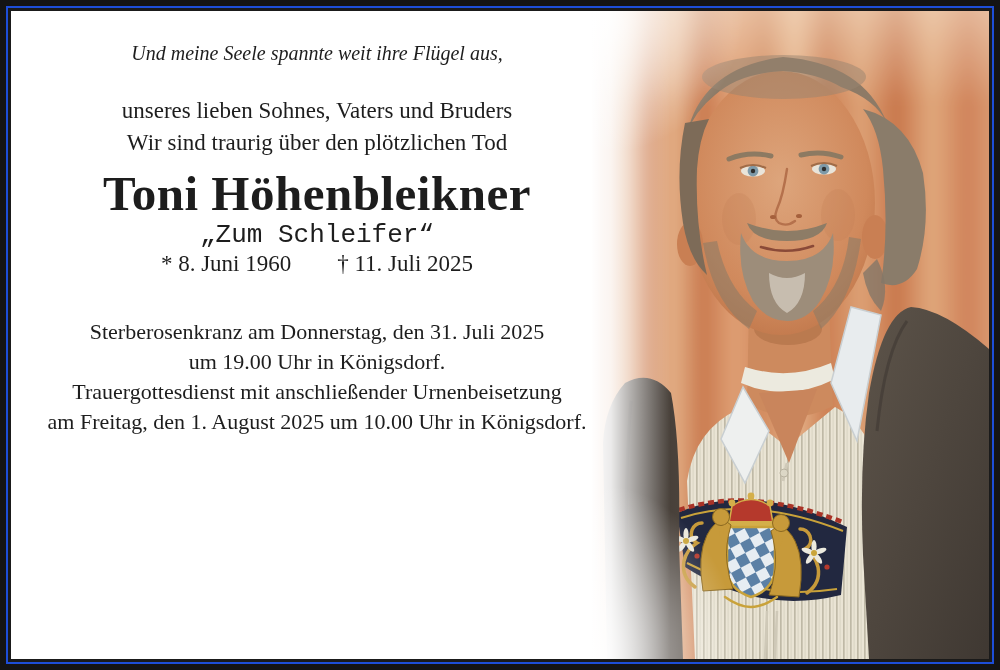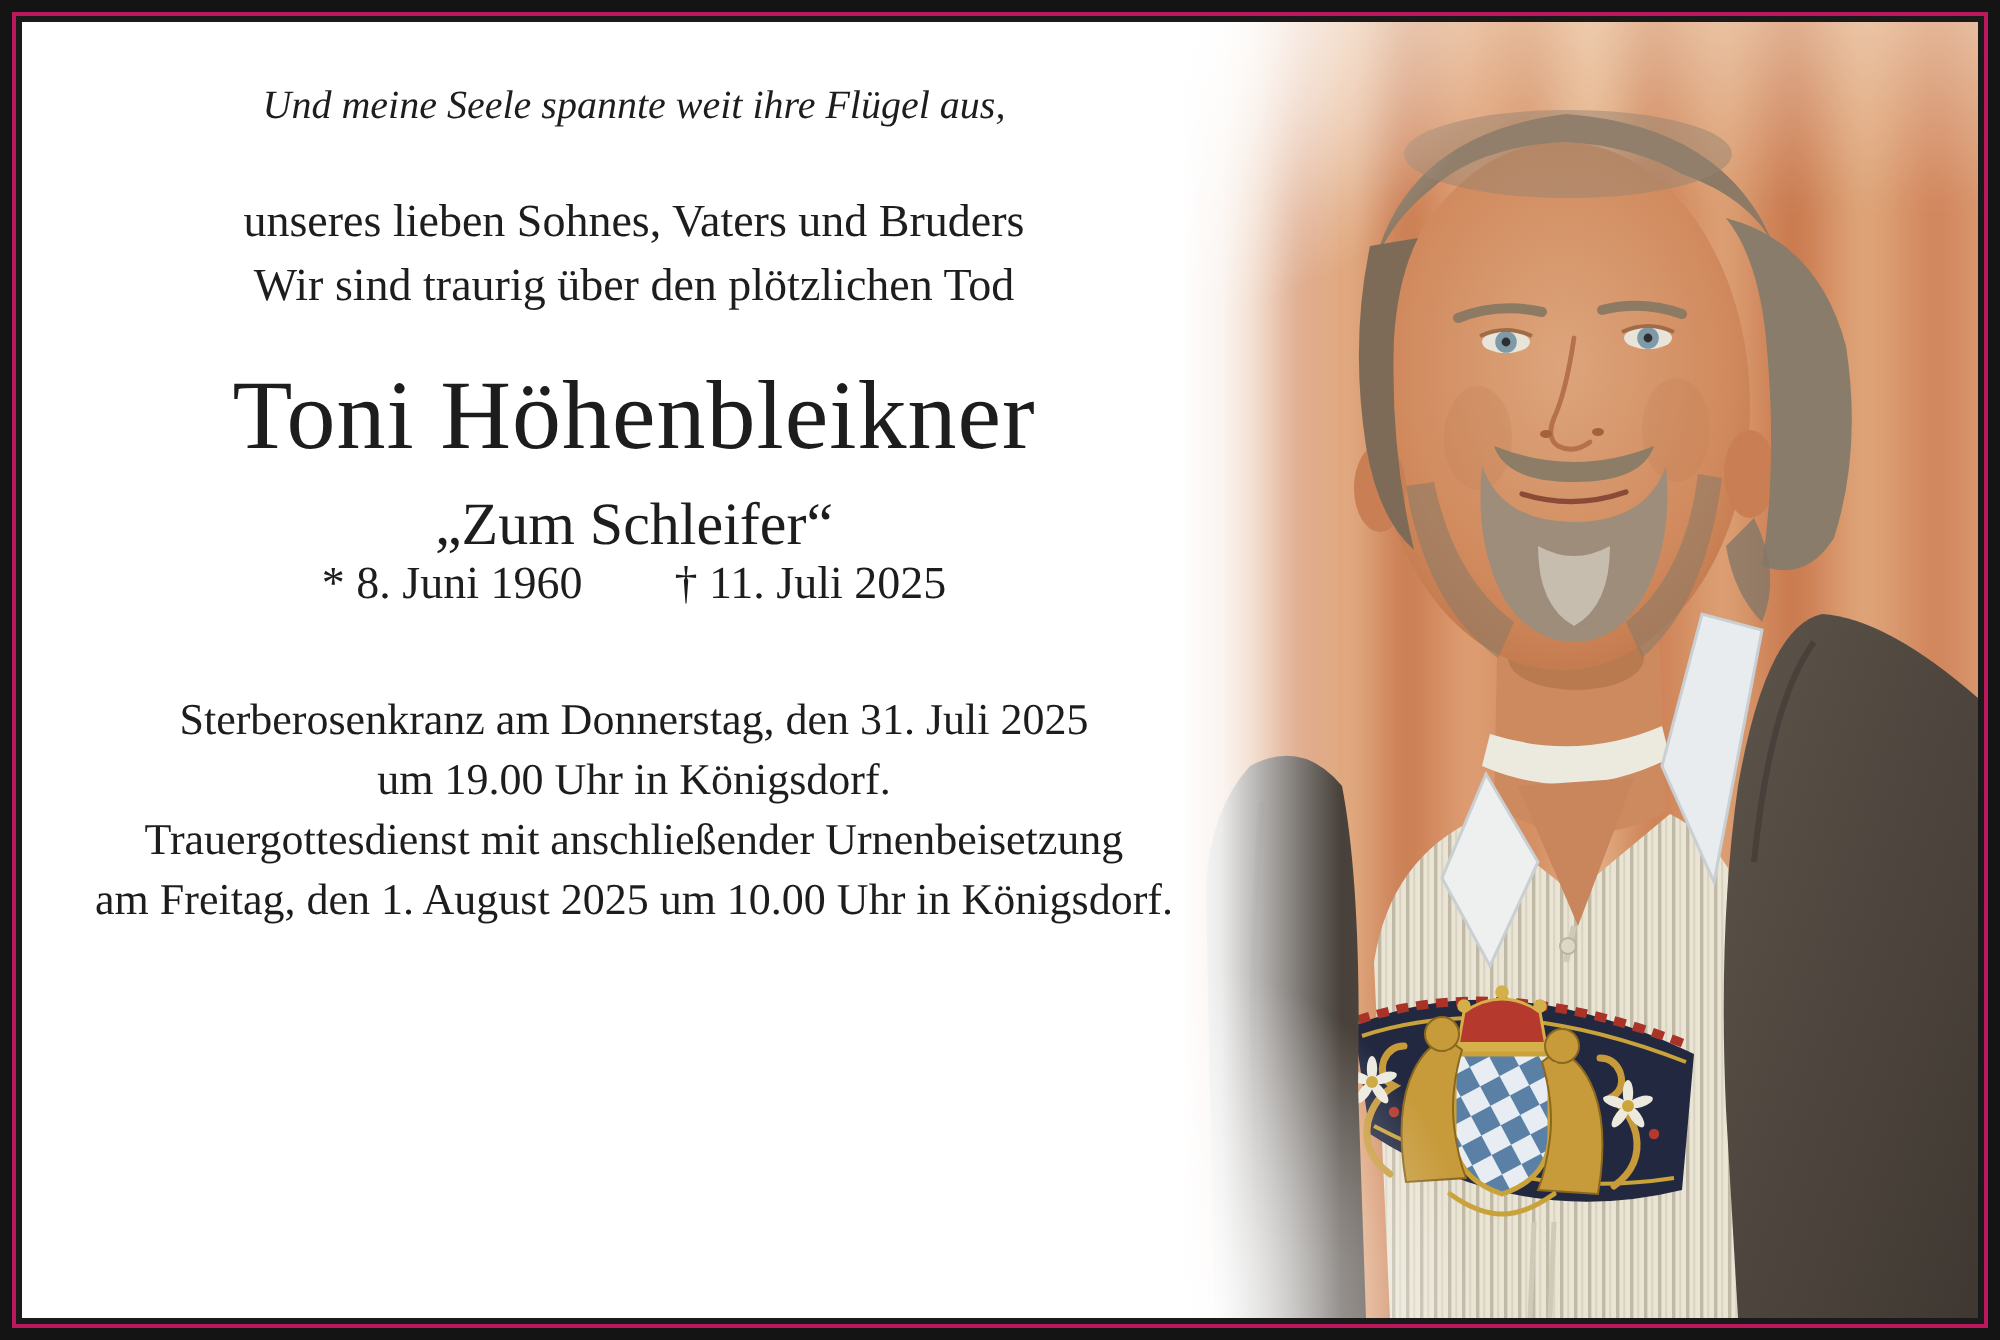--- a/index.html
+++ b/index.html
@@ -1,28 +1,28 @@
 <!DOCTYPE html>
 <html><head>
 <meta charset="utf-8">
 <style>
   html,body{margin:0;padding:0;background:#ffffff;}
   .stage{position:relative;width:1000px;height:670px;font-family:"Liberation Serif","DejaVu Serif",serif;}
   
   .frame-outer{position:absolute;inset:0;background:#141414;padding:6px;box-sizing:border-box;}
-  .frame-mid{width:100%;height:100%;border:2px solid #be185d;box-sizing:border-box;}
+  .frame-mid{width:100%;height:100%;border:2px solid #1d4ed8;box-sizing:border-box;}
   .frame-inner{width:100%;height:100%;border:3px solid #1a1a1a;box-sizing:border-box;background:#ffffff;position:relative;overflow:hidden;}
 
   
   .text-col{position:absolute;left:0;top:0;width:612px;padding-top:26px;text-align:center;color:#1d1d1d;}
   .line{white-space:nowrap;}
   .poem{font-style:italic;font-size:20px;line-height:32px;}
   .intro{font-size:23px;line-height:32px;margin-top:26px;}
-  .name{font-size:49px;line-height:54px;margin-top:22px;letter-spacing:.5px;}
-  .nick{font-size:30px;line-height:28px;margin-top:14px;}
+  .name{font-size:49px;line-height:54px;margin-top:8px;letter-spacing:.5px;font-weight:bold;}
+  .nick{font-size:26px;line-height:28px;margin-top:0;font-family:Liberation Mono, monospace;}
   .prof{font-size:23px;line-height:30px;}
   .dates{font-size:23px;line-height:30px;}
   .dates .death{margin-left:46px;font-family:Liberation Serif, serif;}
   .farewell-block{margin-top:36px;font-size:23px;line-height:30px;}
   .mourners b{font-weight:700;}
   .mourners .conj{margin:0 6px;font-weight:400;}
   .services{margin-top:38px;font-size:22px;line-height:30px;}
 
   
   .photo{position:absolute;top:0;right:0;bottom:0;width:398px;}

